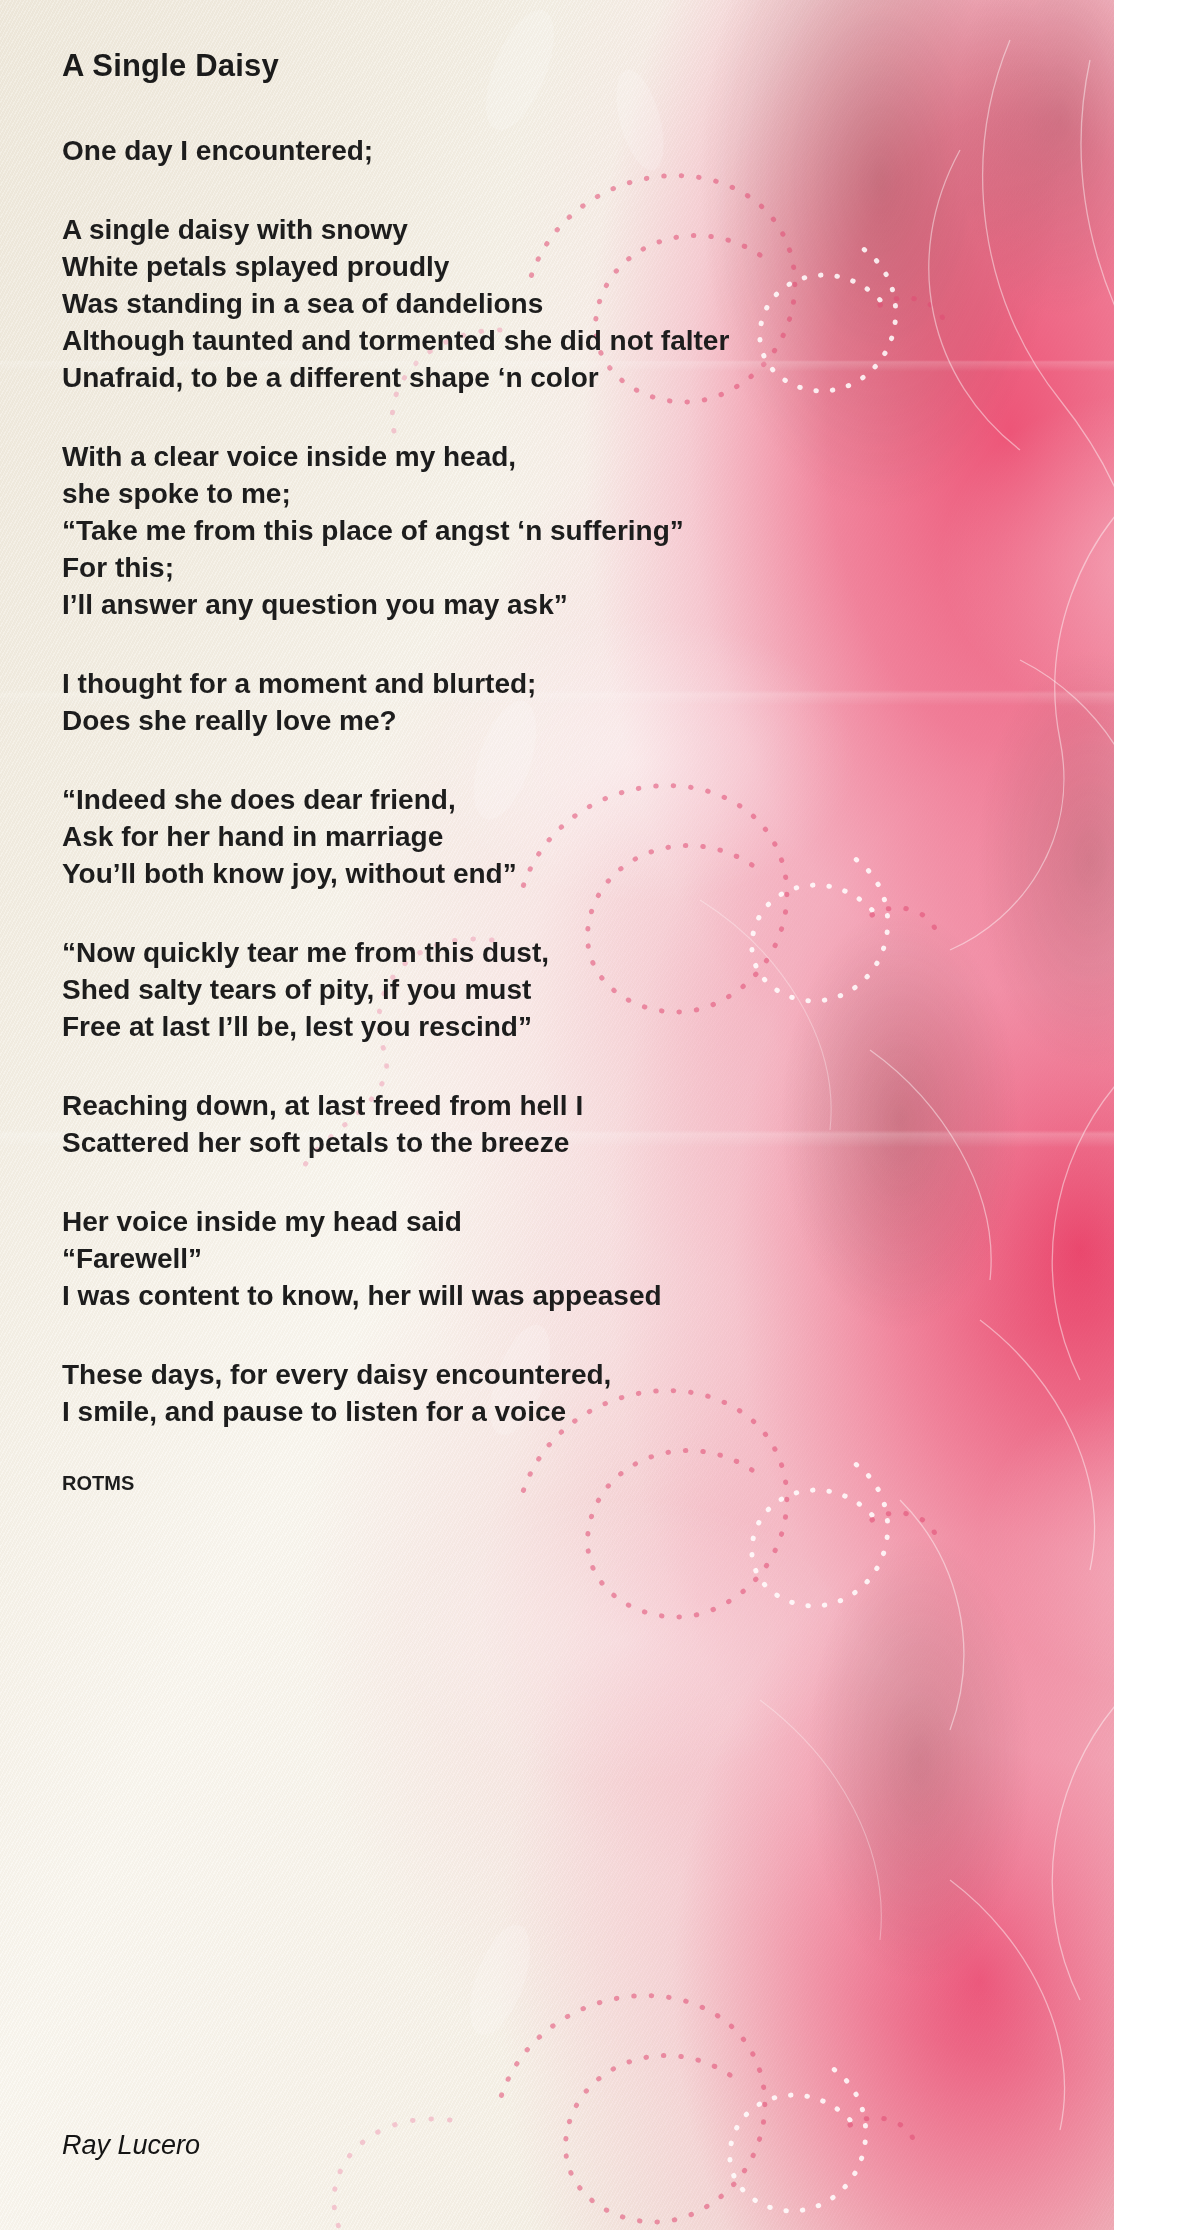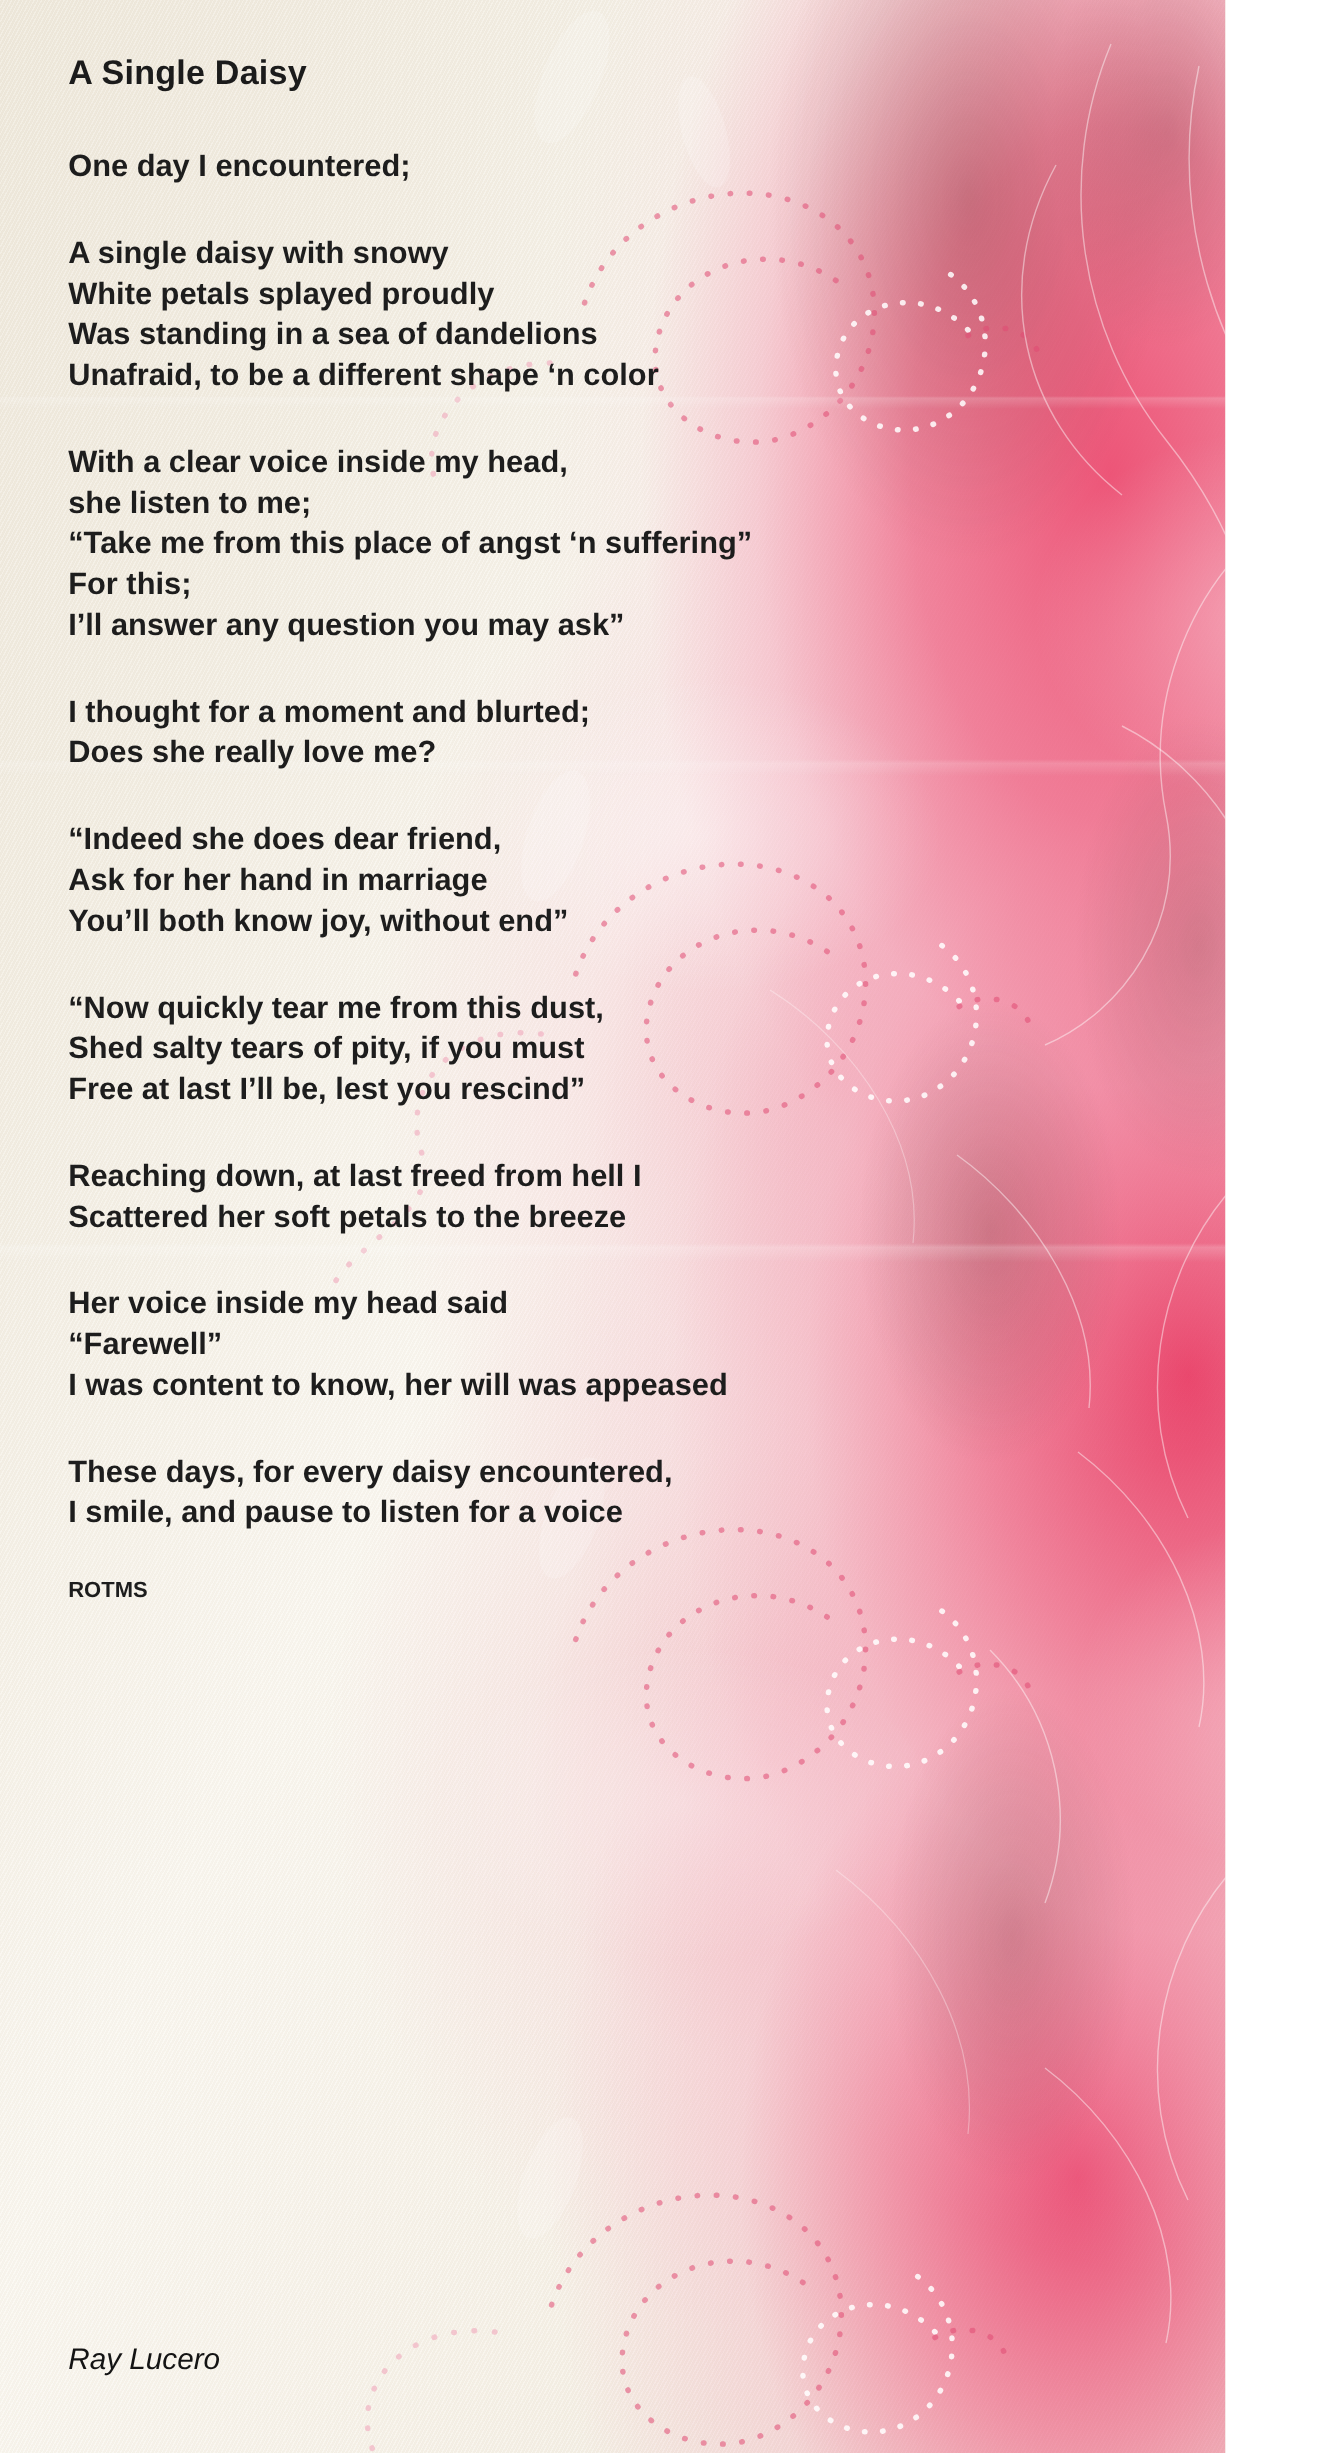--- a/index.html
+++ b/index.html
@@ -198,26 +198,27 @@
     <h1 class="poem-title">A Single Daisy</h1>
 
     <div class="stanza">
       <div class="line">One day I encountered;</div>
     </div>
 
     <div class="stanza">
       <div class="line">A single daisy with snowy</div>
       <div class="line">White petals splayed proudly</div>
       <div class="line">Was standing in a sea of dandelions</div>
+      <div class="line">Although taunted and tormented she did not falter</div>
       <div class="line">Unafraid, to be a different shape ‘n color</div>
     </div>
 
     <div class="stanza">
       <div class="line">With a clear voice inside my head,</div>
-      <div class="line">she listen to me;</div>
+      <div class="line">she spoke to me;</div>
       <div class="line">“Take me from this place of angst ‘n suffering”</div>
       <div class="line">For this;</div>
       <div class="line">I’ll answer any question you may ask”</div>
     </div>
 
     <div class="stanza">
       <div class="line">I thought for a moment and blurted;</div>
       <div class="line">Does she really love me?</div>
     </div>
 

